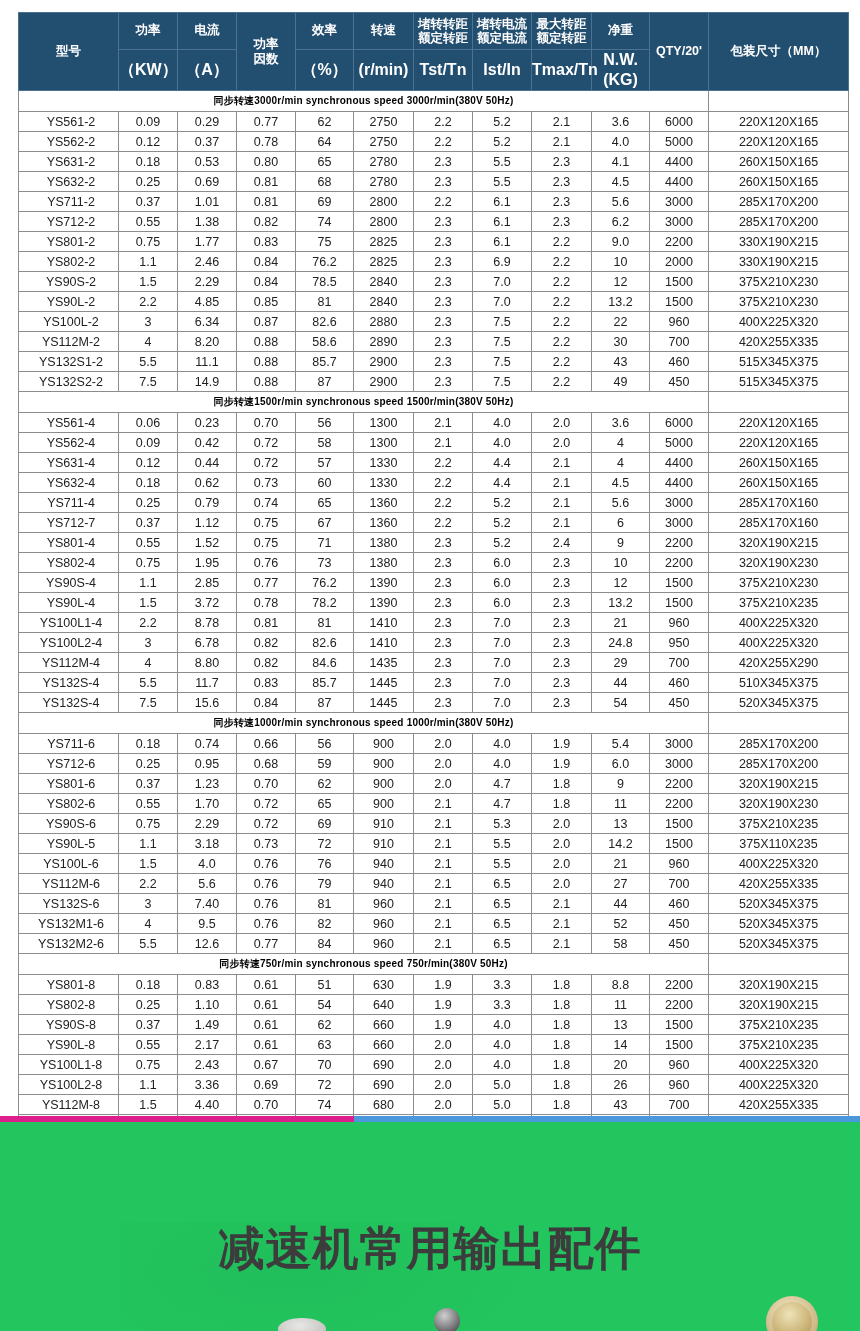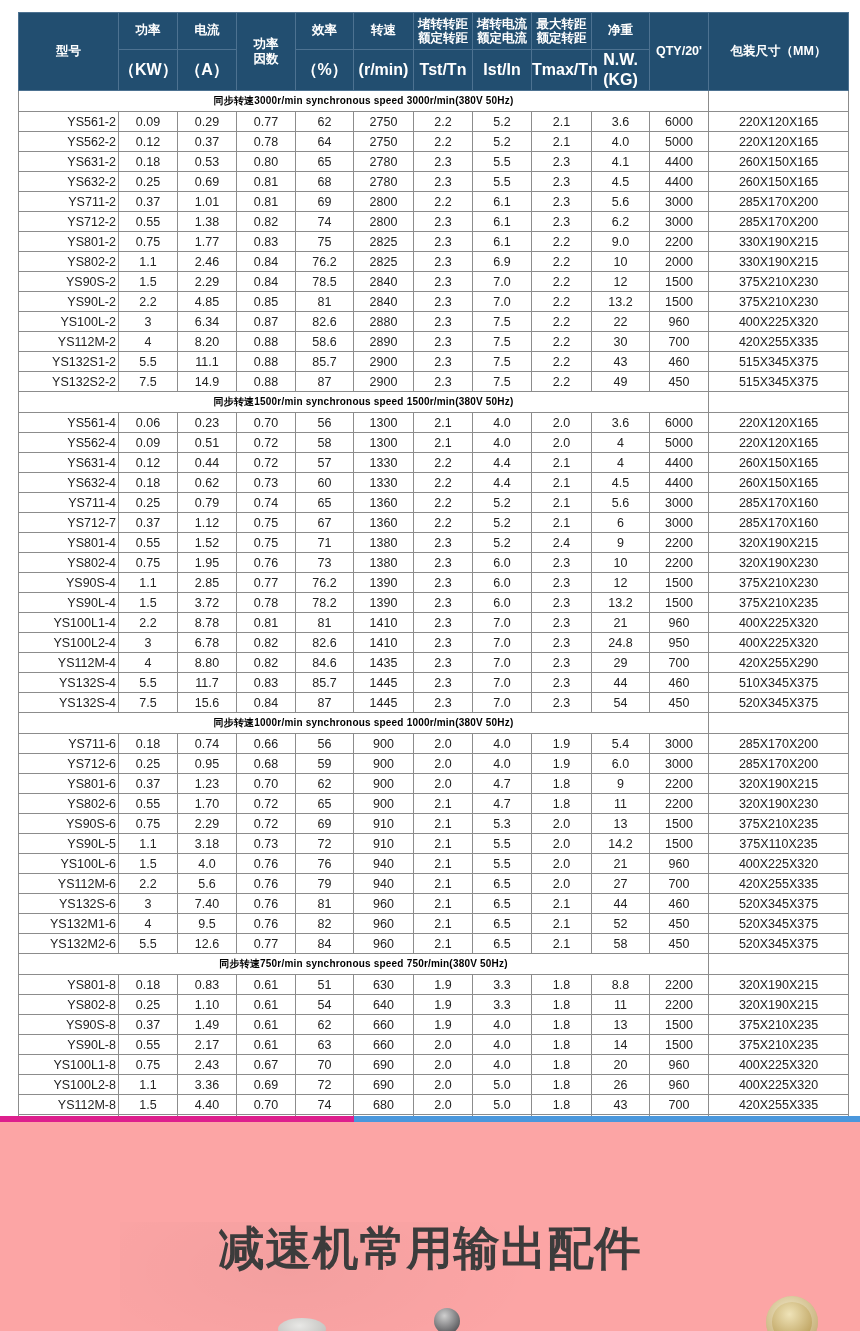--- a/index.html
+++ b/index.html
@@ -24,34 +24,34 @@
   }
   .spec-table thead tr.h1 th{height:36px;}
   .spec-table thead tr.h2 th{height:20px;font-size:16px;}
   .spec-table td{
     border:1px solid #8c8c8c;
     height:19px;padding:0 2px;
     text-align:center;vertical-align:middle;
     white-space:nowrap;overflow:hidden;
     background:#ffffff;
   }
-  .spec-table td.model-cell{text-align:right;padding-left:7px;}
+  .spec-table td.model-cell{text-align:center;padding-left:7px;}
   .spec-table tr.section-row td{
     font-weight:bold;color:#000;font-size:10px;
     letter-spacing:0.2px;height:20px;
   }
   .two-line{display:block;line-height:1.15;}
   
   .divider{position:absolute;top:1116px;height:6px;}
   .divider.pink{left:0;width:354px;background:#dd1f8d;}
   .divider.blue{left:354px;width:506px;background:#4a97dc;}
   
   .bottom-section{
     position:absolute;left:0;top:1122px;width:860px;height:209px;
-    background:#fca5a5;
+    background:#22c55e;
   }
   .watermark-blob{
     position:absolute;left:120px;top:100px;width:420px;height:160px;
     background:radial-gradient(ellipse at 40% 30%, rgba(0,0,0,0.035), rgba(0,0,0,0) 70%);
     pointer-events:none;
   }
   .bottom-title{
     position:absolute;left:0;top:96px;width:860px;
     text-align:center;
     font-size:46px;font-weight:bold;color:#3c3c3c;
@@ -345,21 +345,21 @@
         <td>2.1</td>
         <td>4.0</td>
         <td>2.0</td>
         <td>3.6</td>
         <td>6000</td>
         <td>220X120X165</td>
       </tr>
       <tr>
         <td class="model-cell">YS562-4</td>
         <td>0.09</td>
-        <td>0.51</td>
+        <td>0.42</td>
         <td>0.72</td>
         <td>58</td>
         <td>1300</td>
         <td>2.1</td>
         <td>4.0</td>
         <td>2.0</td>
         <td>4</td>
         <td>5000</td>
         <td>220X120X165</td>
       </tr>

